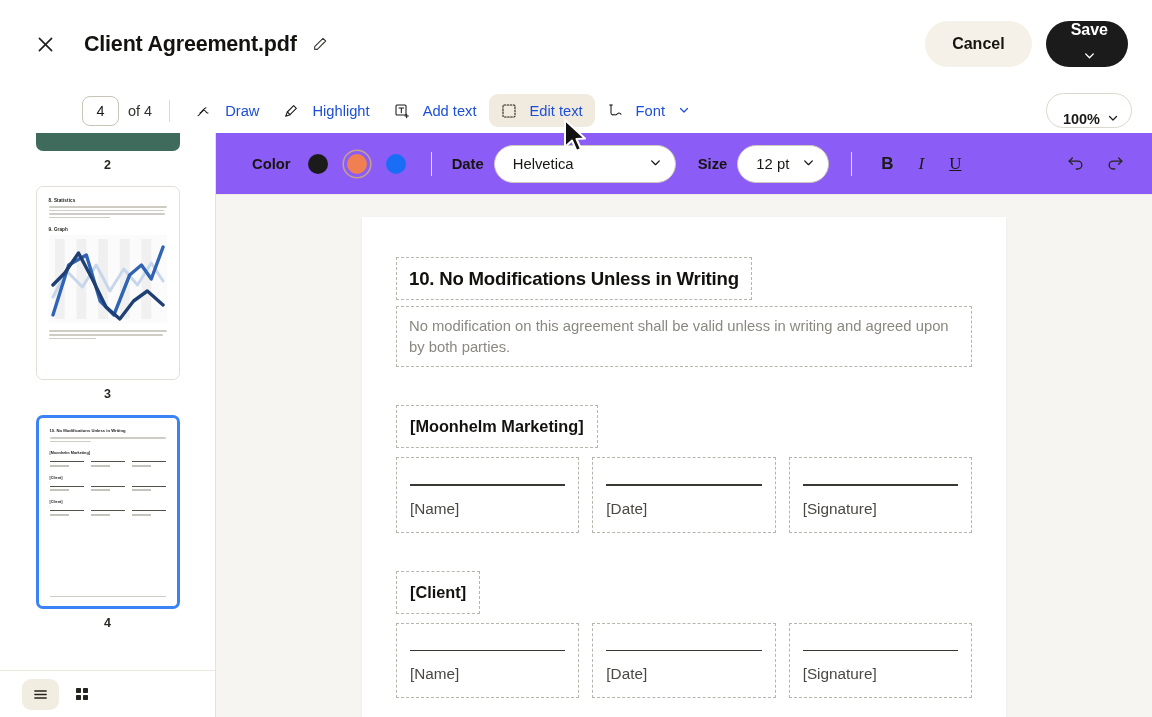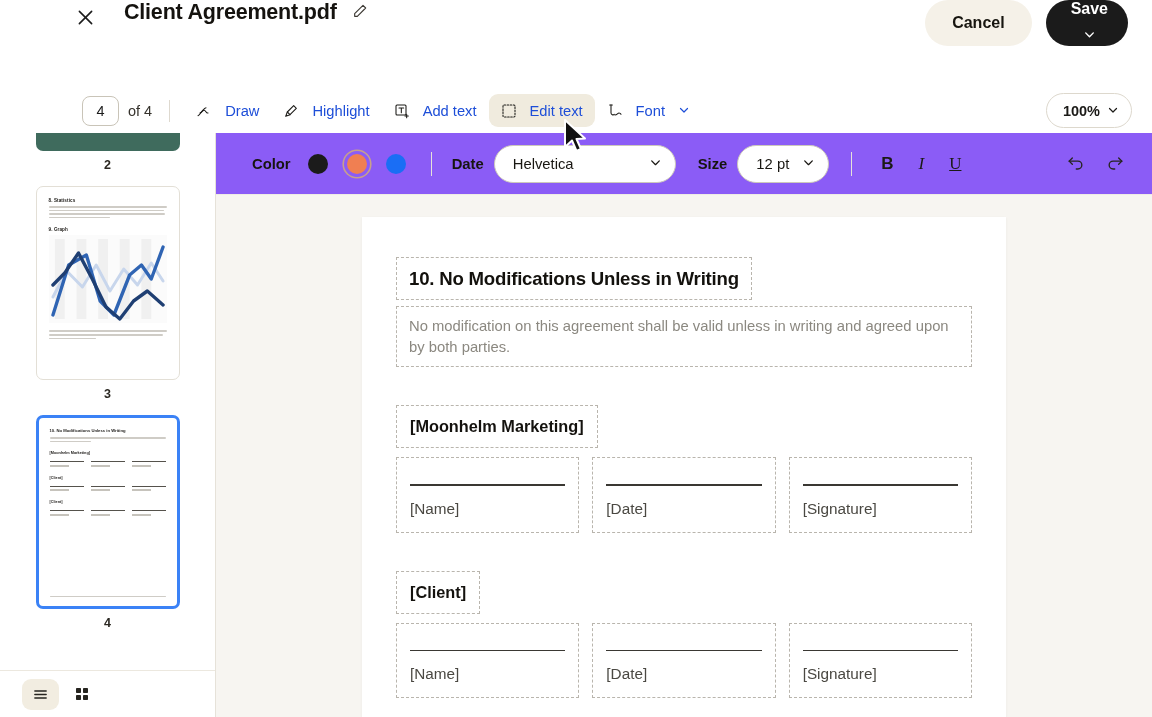--- a/index.html
+++ b/index.html
@@ -15,24 +15,23 @@
     background: #ffffff;
     display: flex;
     flex-direction: column;
   }
 
   
   .header {
     height: 88px;
     flex: 0 0 88px;
     display: flex;
-    align-items: flex-start;
+    align-items: center;
     padding: 0 24px 0 28px;
     background: #ffffff;
-    margin-left: 40px;
   }
   .close-btn {
     width: 34px; height: 34px;
     display: flex; align-items: center; justify-content: center;
     border-radius: 8px;
     cursor: pointer;
     color: #1b1b1b;
   }
   .doc-title {
     margin-left: 22px;
@@ -128,21 +127,21 @@
     height: 35px;
     padding: 0 12px 0 16px;
     border: 1.3px solid #ddd8cd;
     border-radius: 18px;
     background: #fff;
     font-family: inherit;
     font-size: 14.5px;
     font-weight: 700;
     color: #1b1a17;
     cursor: pointer;
-    display: flex; align-items: center; gap: 7px;
+    display: flex; align-items: flex-end; gap: 7px;
   }
 
   
   .body-row { flex: 1; display: flex; min-height: 0; }
 
   
   .sidebar {
     width: 216px;
     flex: 0 0 216px;
     border-right: 1px solid #e6e2d9;

